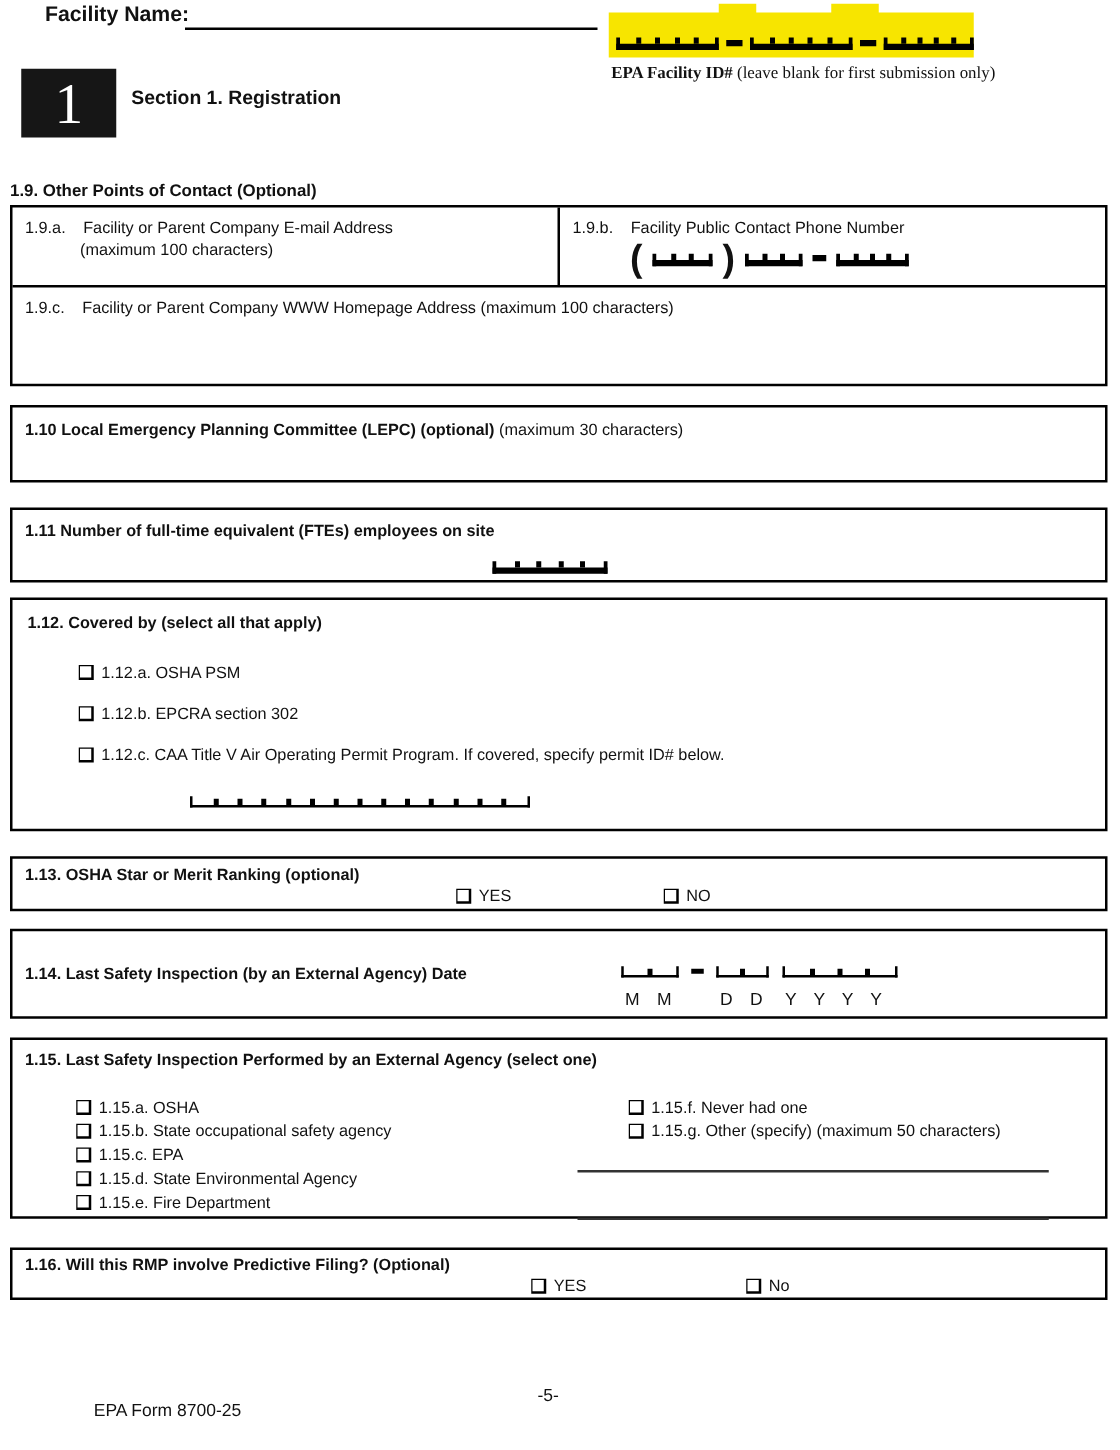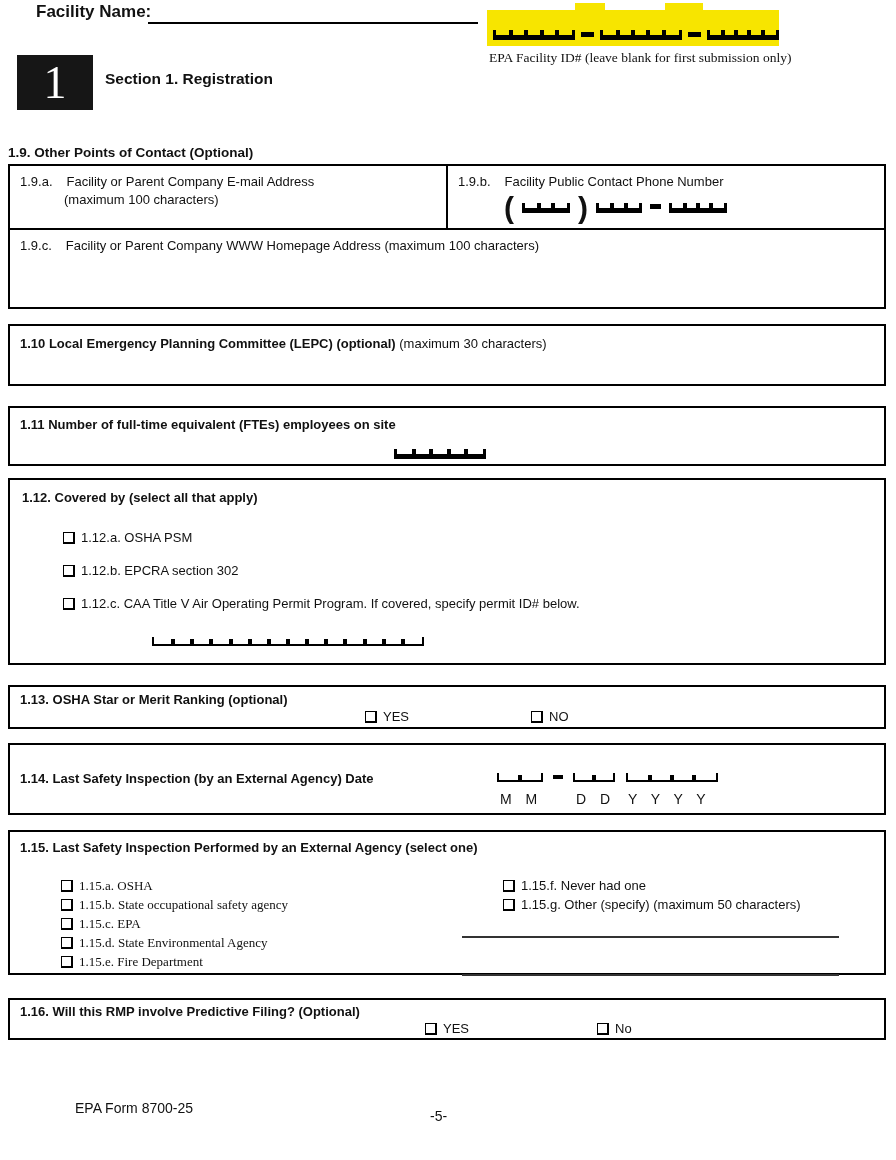--- a/index.html
+++ b/index.html
@@ -10,21 +10,21 @@
   
   .tophdr{position:relative;height:145px;}
   .fname{position:absolute;left:8px;top:2px;font-size:17px;font-weight:bold;margin-left:28px;}
   .fline{position:absolute;left:148px;top:4px;width:330px;height:18px;border-bottom:2px solid #000;}
   .idhl{position:absolute;left:487px;top:10px;width:292px;height:36px;background:var(--yellow);
         display:flex;align-items:flex-end;gap:6px;padding:0 0 6px 6px;box-sizing:border-box;}
   .idhl .bump{position:absolute;top:-7px;height:10px;background:var(--yellow);}
   .bump1{left:88px;width:30px;} .bump2{left:178px;width:38px;}
   .iddash{width:13px;height:5px;background:#000;margin-bottom:3px;}
   .idcaption{position:absolute;left:489px;top:50px;font-family:"Liberation Serif",serif;font-size:13.5px;white-space:nowrap;}
-  .idcaption b{font-weight:normal;margin-top:32px;}
+  .idcaption b{font-weight:bold;margin-top:32px;}
   .badge{position:absolute;left:17px;top:55px;width:76px;height:55px;background:#161616;color:#fff;
          display:flex;align-items:center;justify-content:center;font-family:"Liberation Serif",serif;font-size:46px;}
   .sectitle{position:absolute;left:105px;top:70px;font-weight:bold;font-size:15.5px;}
 
   
   .comb{position:relative;display:inline-block;box-sizing:border-box;height:10px;vertical-align:bottom;
         border-bottom:5px solid #000;border-left:3px solid #000;border-right:3px solid #000;}
   .comb .tick{position:absolute;bottom:0;width:4px;height:5px;background:#000;}
   .comb.thin{height:9px;border-bottom-width:2px;border-left-width:2px;border-right-width:2px;}
 
@@ -62,26 +62,26 @@
   .comb111{margin:17px 0 0 374px;}
 
   .ynrow{display:flex;align-items:center;margin-top:2px;}
   .yn{display:flex;align-items:center;}
 
   .t114{position:absolute;left:10px;top:26px;font-weight:bold;}
   .abs{position:absolute;}
   .dlabel{position:absolute;top:46px;font-size:14px;letter-spacing:5px;white-space:nowrap;}
 
   .cols115{display:flex;margin-top:21px;}
-  .colL{width:442px;font-family:Liberation Serif, serif;} .colR{flex:1;}
+  .colL{width:442px;} .colR{flex:1;}
   .r115{height:19px;}
   .wline{position:absolute;left:452px;width:377px;border-bottom:2px solid #333;}
 
   .footer{position:relative;height:40px;margin-top:56px;}
-  .f1{position:absolute;left:75px;top:4px;font-size:14px;}
+  .f1{position:absolute;left:75px;top:24px;font-size:14px;}
   .f2{position:absolute;left:430px;top:12px;font-size:14px;}
 </style>
 </head>
 <body>
 
 <div class="page">
 
   <div class="tophdr">
     <div class="fname">Facility Name:</div>
     <div class="fline"></div>

